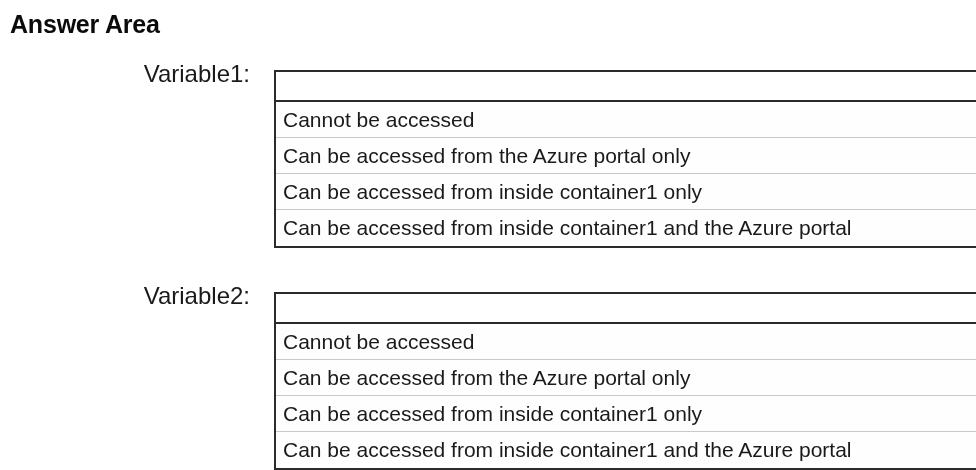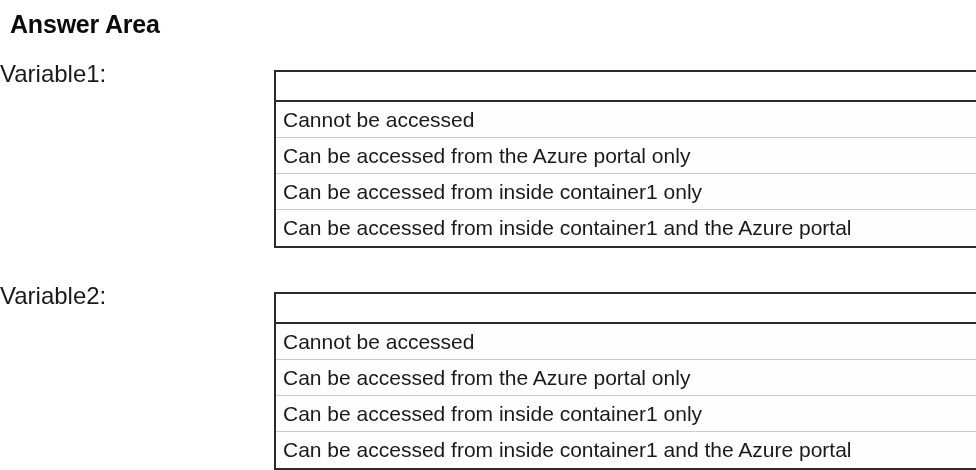--- a/index.html
+++ b/index.html
@@ -36,21 +36,21 @@
     width: 976px;
   }
   #row-variable1 { top: 58px; }
   #row-variable2 { top: 280px; }
 
   .var-label {
     position: absolute;
     left: 0;
     top: 0;
     width: 250px;
-    text-align: left;
+    text-align: right;
     font-size: 24px;
     line-height: 32px;
     color: #1a1a1a;
     white-space: nowrap;
   }
 
   .combo {
     position: absolute;
     left: 266px;
     top: 12px;

